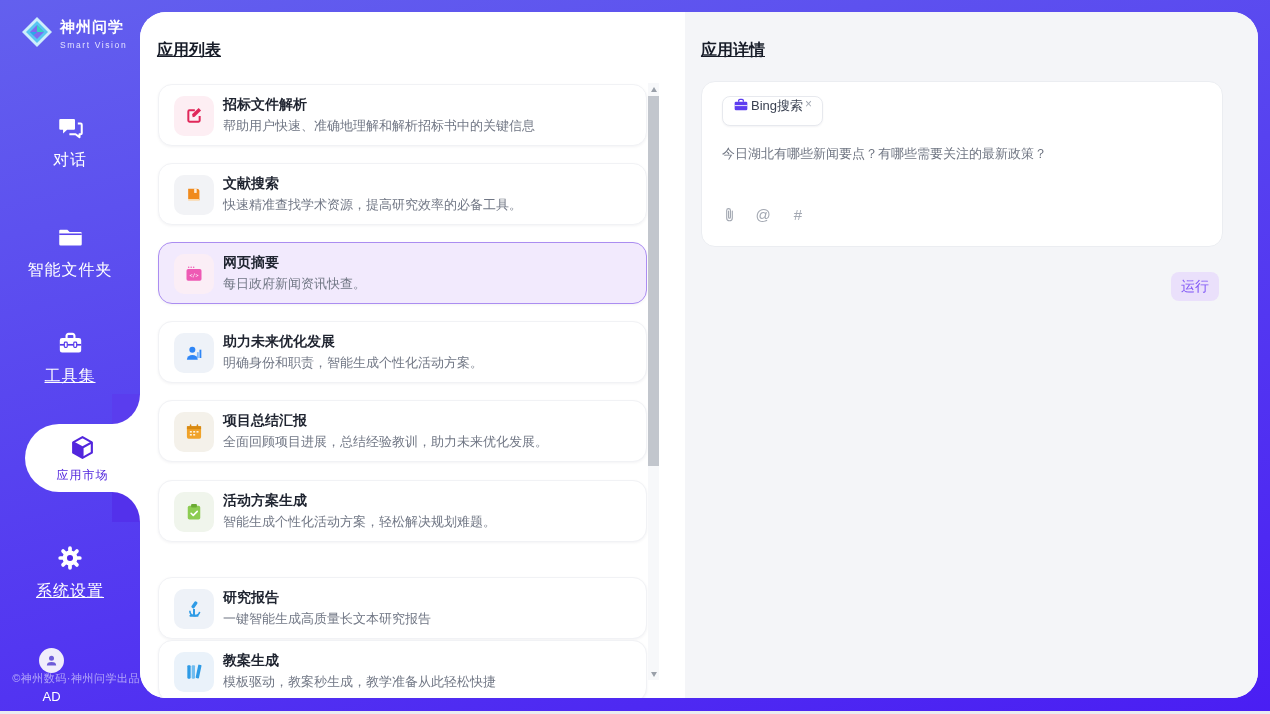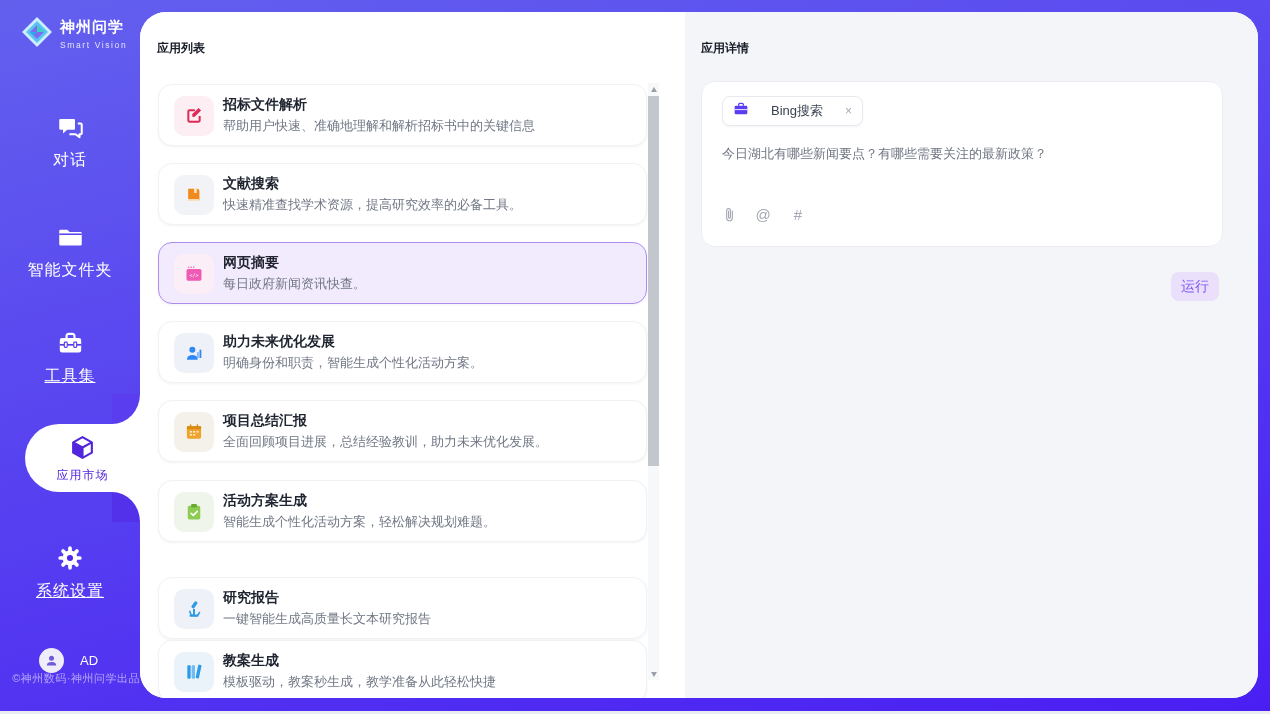--- a/index.html
+++ b/index.html
@@ -24,33 +24,33 @@
   .active-bubble { position:absolute; left:25px; top:424px; width:115px; height:68px;
                    background:#ffffff; border-radius:34px 0 0 34px; text-align:center; cursor:pointer; }
   .active-bubble .nav-label { color:#5226dd; margin-top:2px; letter-spacing:1px; font-size:12px; display:block; }
   .curve-patch { position:absolute; left:112px; width:28px; height:30px; background:#ffffff; }
   .curve-patch.top { top:394px; }
   .curve-patch.bottom { top:492px; }
   .curve-patch .inner { width:100%; height:100%; background:#5636ec; }
   .curve-patch.top .inner { border-bottom-right-radius:100%; background:#5a3dee; }
   .curve-patch.bottom .inner { border-top-right-radius:100%; background:#5331eb; }
 
-  .user-row { position:absolute; left:39px; top:648px; display:flex; align-items:center; gap:16px; }
+  .user-row { position:absolute; left:39px; top:648px; display:flex; align-items:center; gap:16px;flex-direction:column; }
   .user-avatar { width:25px; height:25px; border-radius:50%; background:#f0edfb; display:flex; align-items:center; justify-content:center; }
   .user-name { color:#ffffff; font-size:13px; }
   .sidebar-footer { position:absolute; left:0; top:671px; width:140px; text-align:right;
                     color:rgba(255,255,255,.55); font-size:11px; letter-spacing:.5px; }
 
   
   .content { position:absolute; left:140px; top:12px; width:1118px; height:686px;
              background:#ffffff; border-radius:26px; overflow:hidden; }
 
   
   .list-panel { position:absolute; left:0; top:0; width:545px; height:686px; background:#ffffff; }
-  .panel-title { position:absolute; font-size:12px; font-weight:bold; color:#171c28; }
+  .panel-title { position:absolute; font-size:16px; font-weight:bold; color:#171c28;text-decoration:underline; }
   .list-panel .panel-title { left:17px; top:28px; }
 
   .app-card { position:absolute; left:18px; width:489px; height:62px; background:#ffffff;
               border:1px solid #f1f2f5; border-radius:14px; box-shadow:0 1px 3px rgba(25,28,50,.05);
               cursor:pointer; }
   .app-card.selected { background:#f2eafd; border:1px solid #ab8df1; }
   .app-icon { position:absolute; left:15px; top:11px; width:40px; height:40px; border-radius:10px;
               display:flex; align-items:center; justify-content:center; }
   .app-title { position:absolute; left:64px; top:11px; font-size:14px; font-weight:bold; color:#1f2430; }
   .app-desc  { position:absolute; left:64px; top:32px; font-size:13px; color:#717785; white-space:nowrap; }
@@ -66,21 +66,21 @@
   .tri-up { width:0; height:0; border-left:3.5px solid transparent; border-right:3.5px solid transparent; border-bottom:5px solid #9aa0a9; }
   .tri-down { width:0; height:0; border-left:3.5px solid transparent; border-right:3.5px solid transparent; border-top:5px solid #9aa0a9; }
   .sb-thumb { position:absolute; left:0; top:13px; width:11px; height:370px; background:#c2c6cd; }
 
   
   .detail-panel { position:absolute; left:545px; top:0; width:573px; height:686px; background:#f4f5f8; }
   .detail-panel .panel-title { left:16px; top:28px; }
 
   .prompt-card { position:absolute; left:16px; top:69px; width:522px; height:166px; background:#ffffff;
                  border:1px solid #ebedf1; border-radius:14px; }
-  .tool-tag { position:absolute; left:20px; top:14px; display:inline-flex; align-items:center; gap:22px;
+  .tool-tag { position:absolute; left:20px; top:14px; display:inline-flex; gap:2px;
               height:30px; padding:0 10px; background:#ffffff; border:1px solid #e7e9ee; border-radius:8px;
               box-shadow:0 1px 2px rgba(25,28,50,.05); cursor:default; }
   .tool-tag .tag-label { font-size:13px; color:#3b4252; }
   .tool-tag .tag-close { font-size:12px; color:#a2a8b2; cursor:pointer; }
   .prompt-text { position:absolute; left:20px; top:62px; width:484px; font-size:13px; color:#6f7582; line-height:19px; }
   .input-icons { position:absolute; left:20px; top:124px; display:flex; gap:17px; align-items:center; color:#a3a8b2; }
   .input-icons .glyph { font-size:15px; width:18px; text-align:center; cursor:pointer; }
   .input-icons svg { cursor:pointer; display:block; }
 
   .run-button { position:absolute; left:486px; top:260px; width:48px; height:29px; background:#eae0fb;

